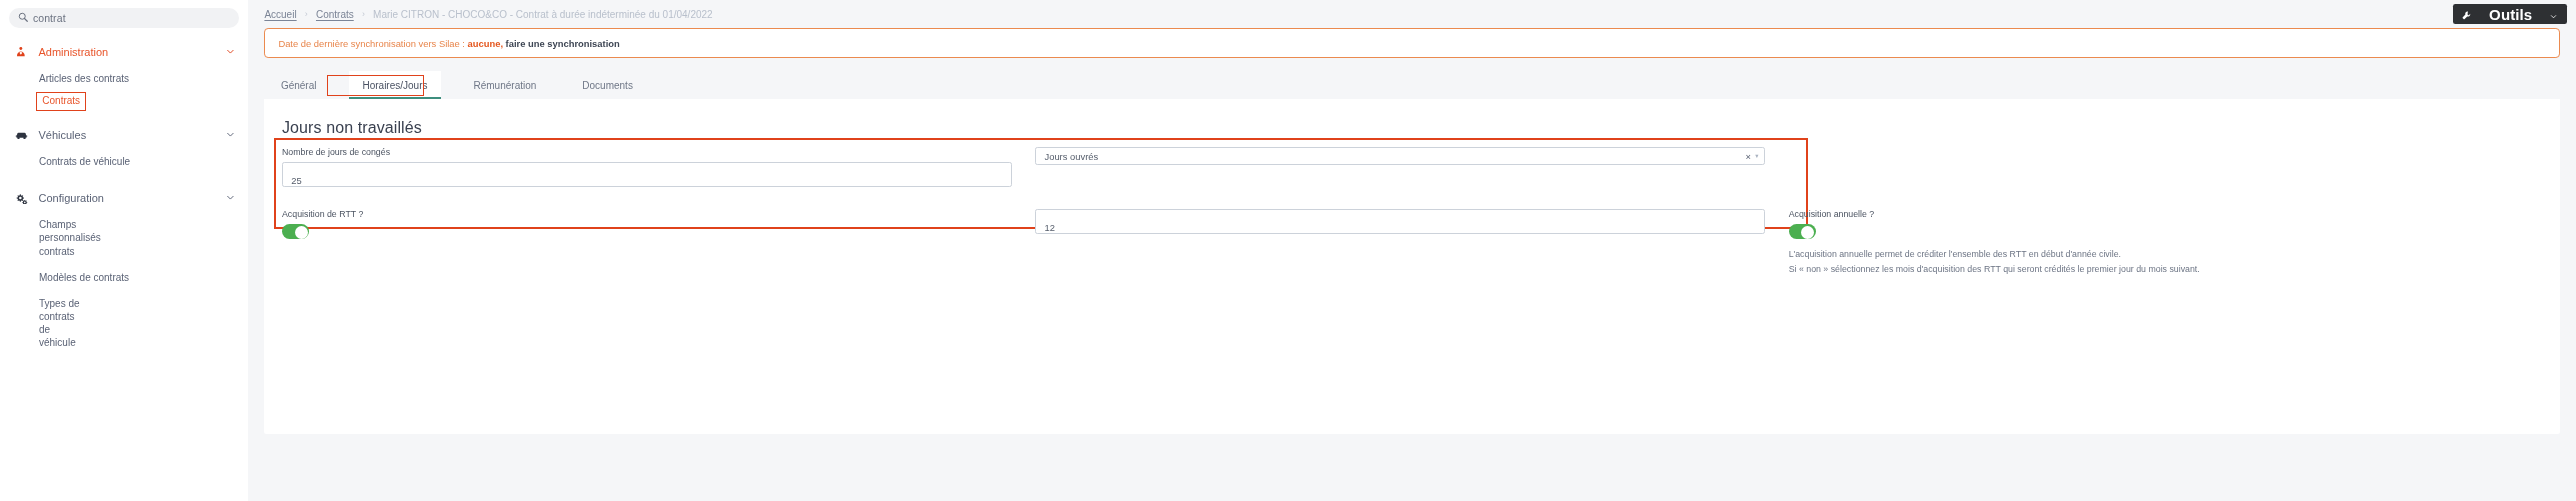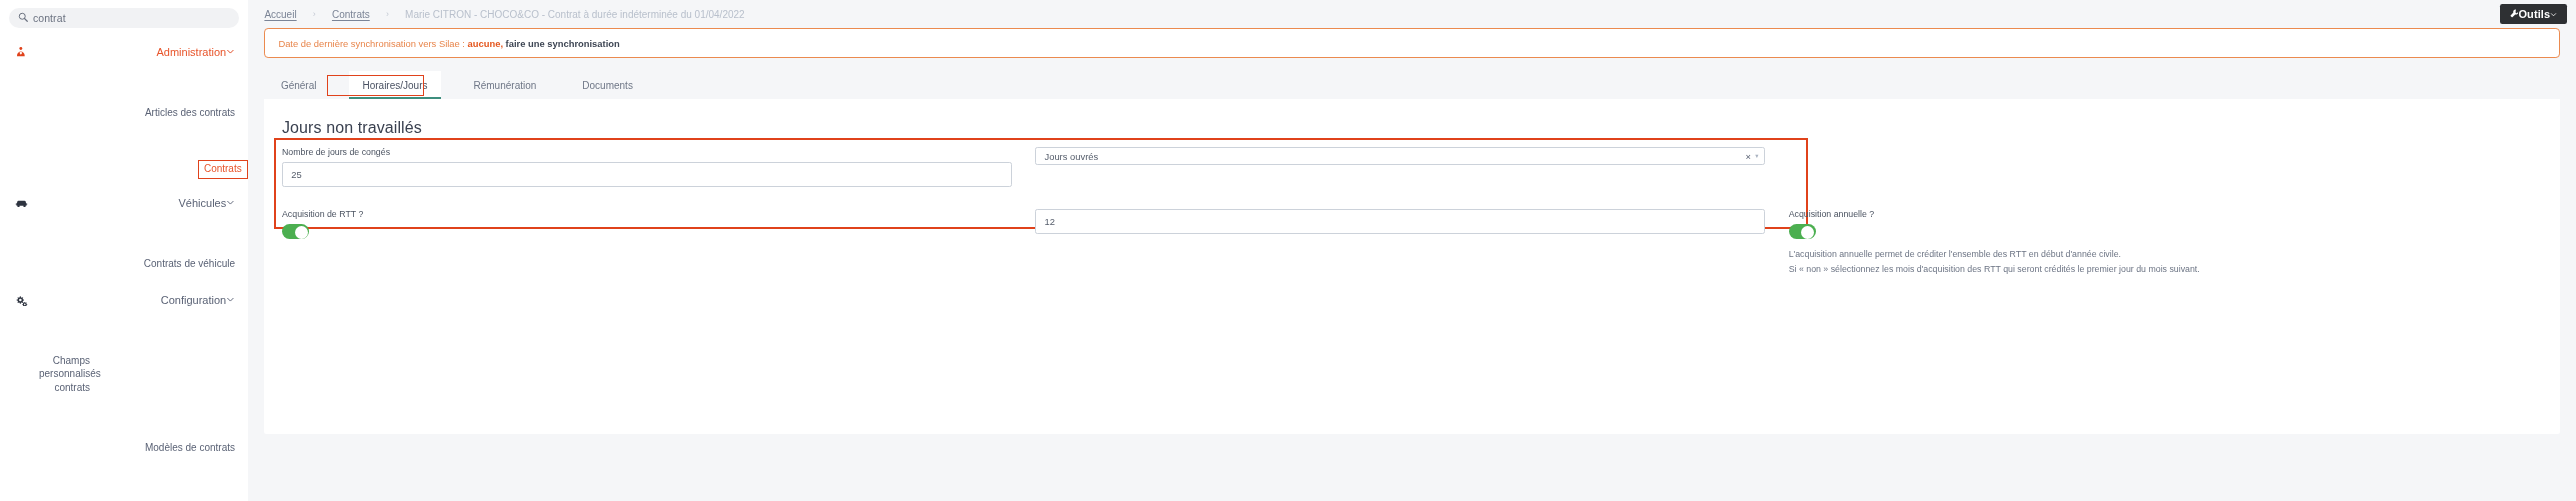--- a/index.html
+++ b/index.html
@@ -7,21 +7,21 @@
     width: 2576px; height: 502px;
     font-family: "Liberation Sans", sans-serif;
     background: #ffffff;
     overflow: hidden;
   }
   .app { display: flex; width: 2576px; height: 502px; position: relative; }
 
   
   .sidebar {
     width: 248px; height: 502px; background: #ffffff;
-    flex: 0 0 248px; position: relative; padding: 0; text-align: right;
+    flex: 0 0 248px; position: relative; padding: 0;
   }
   .search-wrap { padding: 8.2px 9.4px 0 9.4px; }
   .search-box {
     display: flex; align-items: center; gap: 5.3px;
     background: #f1f2f4; border-radius: 10.5px;
     height: 20px; padding: 0 8.2px;
   }
   .search-box svg { flex: 0 0 auto; }
   .search-text {
     font-size: 10.5px; color: #6b7280; letter-spacing: 0.1px;
@@ -38,21 +38,20 @@
   .nav-group-header .glabel {
     flex: 1 1 auto; font-size: 11px; color: #5a6275; padding-left: 5.9px;
   }
   .nav-group-header.accent .glabel { color: #e8542a; font-weight: 400; }
   .nav-group-header .chev { flex: 0 0 auto; }
 
   .nav-item {
     font-size: 10px; color: #5a6275;
     padding: 6.4px 13px 6.4px 39px; line-height: 1.32;
     cursor: pointer;
-    margin-top: 34px;
   }
   .nav-item.boxed {
     display: inline-block; margin-left: 36px; padding: 1.8px 5.3px 2.3px 5.3px;
     border: 1.8px solid #e0421b; color: #e8542a; font-size: 10px;
   }
 
   .sb-scrollbar {
     position: absolute; top: 21px; left: 251px;
     width: 4.1px; height: 472px; background: #eceef1; border-radius: 2.3px;
   }
@@ -60,29 +59,29 @@
   
   .main {
     flex: 1 1 auto; background: #f5f6f8; height: 502px;
     position: relative; overflow: hidden;
   }
 
   .topbar {
     height: 28px; display: flex; align-items: center;
     padding: 0 9.4px 0 16.4px; background: #f5f6f8;
   }
-  .crumbs { display: flex; align-items: center; gap: 8px; flex: 1 1 auto; }
+  .crumbs { display: flex; align-items: center; gap: 0; flex: 1 1 auto; }
   .crumb { font-size: 10px; color: #7b8496; text-decoration: underline; text-underline-offset: 1.8px; cursor: pointer; }
   .crumb.cur { color: #b9c0cc; text-decoration: none; cursor: default; }
   .crumb-sep { color: #c4cad4; font-size: 8.8px; margin: 0 8.2px; }
 
   .outils-btn {
     background: #2e3033; color: #ffffff; border-radius: 2.3px;
     height: 20px; padding: 0 9.4px; display: inline-flex;
-    align-items: center; gap: 0; font-size: 11px; cursor: pointer;
+    align-items: center; gap: 18px; font-size: 15px; cursor: pointer;
     border: none;
   }
   .outils-btn .lbl { font-weight: 600; letter-spacing: 0.1px; }
 
   .content-pad { padding: 0 16.4px 0 16.4px; }
 
   .alert {
     border: 1.2px solid #eb8a4f; border-radius: 4.1px;
     background: #ffffff; height: 30px;
     display: flex; align-items: center; padding: 0 13px;
@@ -126,21 +125,21 @@
   }
 
   .row { display: flex; position: relative; }
   .col { flex: 0 0 33.333%; padding-right: 23.4px; }
 
   .field-label {
     font-size: 8.8px; color: #4b5361; margin-bottom: 5.3px;
   }
   .input {
     height: 24.6px; border: 0.6px solid #ccd2da; border-radius: 2.3px;
-    background: #ffffff; display: flex; align-items: center;
+    background: #ffffff; display: flex; align-items: flex-end;
     padding: 0 8.2px; font-size: 9.4px; color: #555d6b;
   }
   .select {
     height: 18px; border: 0.6px solid #ccd2da; border-radius: 2.3px;
     background: #ffffff; display: flex; align-items: center;
     padding: 0 5.9px 0 8.2px; font-size: 9.4px; color: #555d6b;
   }
   .select .val { flex: 1 1 auto; }
   .select .clear { color: #5a6274; font-size: 9.4px; padding: 0 4.1px; cursor: pointer; }
   .select .caret { color: #a9b2c0; font-size: 6.4px; cursor: pointer; }

